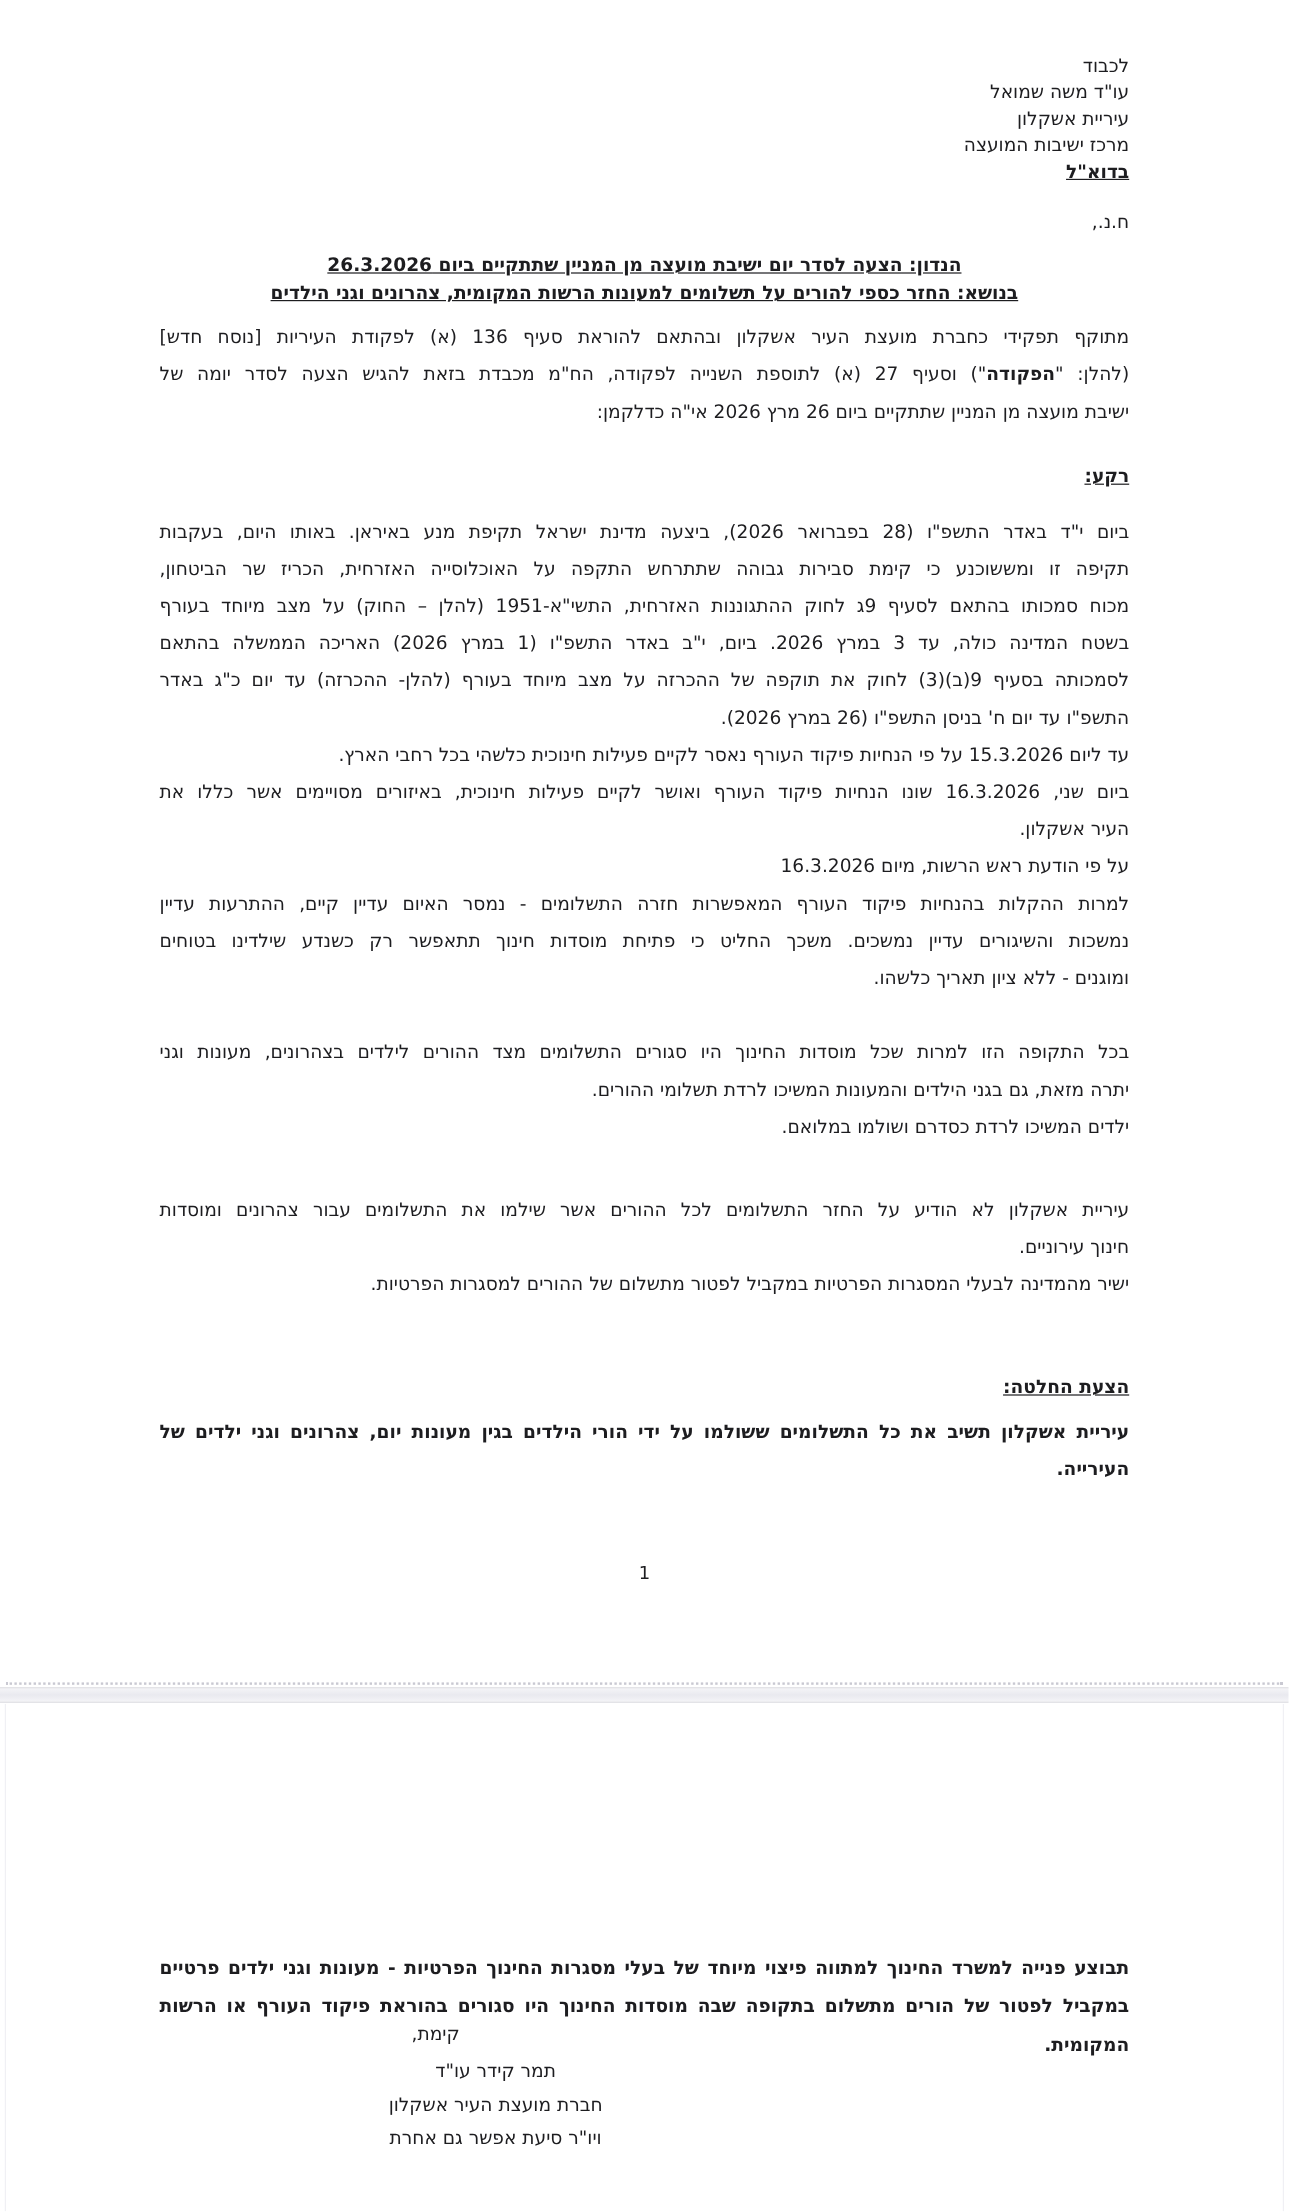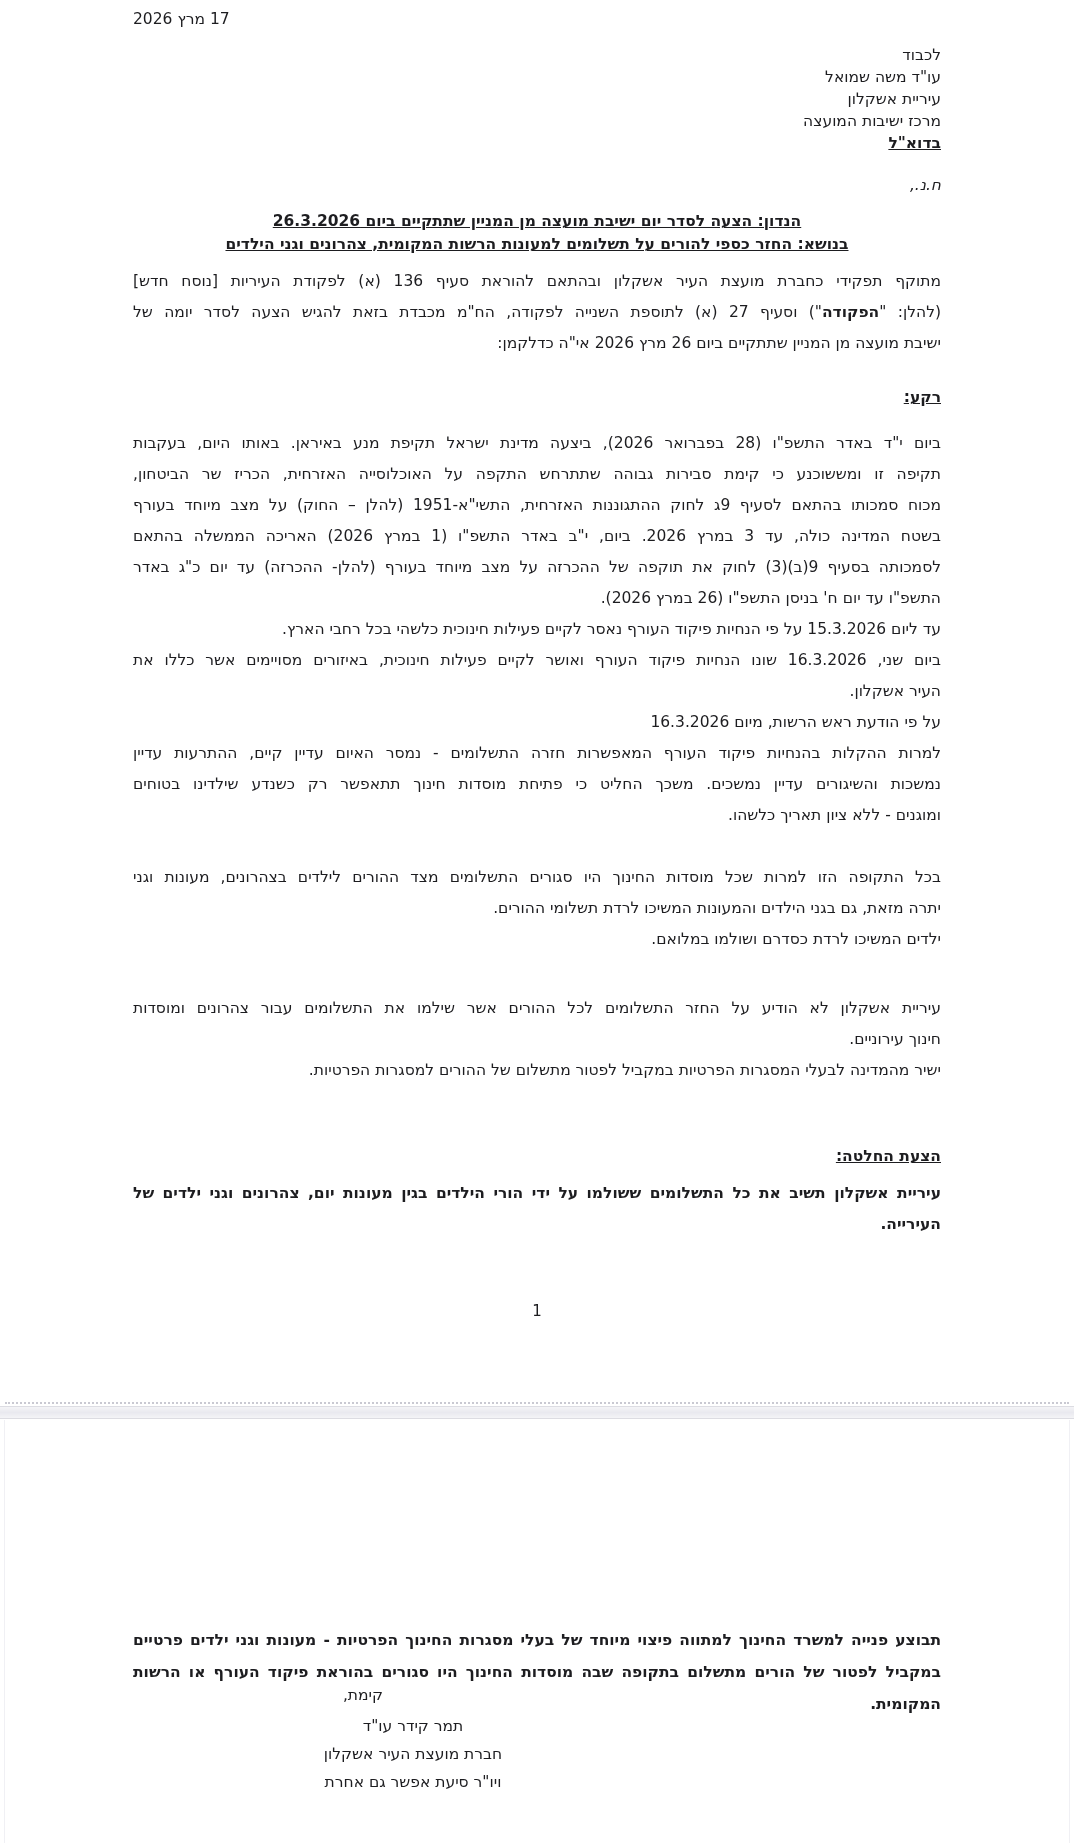--- a/index.html
+++ b/index.html
@@ -22,33 +22,30 @@
   .page-edge.l{left:4px;} .page-edge.r{left:1069px;}
   .pagenum{font-size:15px;}
 </style>
 </head>
 <body>
 
 <div class="canvas">
 
   <div class="content">
 
-    <div class="block lh22 leftalign" style="top:8px;">
-      <span>17 מרץ 2026</span>
-    </div>
 
     <div class="block lh22" style="top:44px;">
       <div class="line">לכבוד</div>
       <div class="line">עו"ד משה שמואל</div>
       <div class="line">עיריית אשקלון</div>
       <div class="line">מרכז ישיבות המועצה</div>
       <div class="line b u">בדוא"ל</div>
     </div>
 
-    <div class="block lh22" style="top:174px;font-style:italic;">
+    <div class="block lh22" style="top:174px;">
       <div class="line">ח.נ.,</div>
     </div>
 
     <div class="block lh23 center b" style="top:210px;">
       <div class="u">הנדון: הצעה לסדר יום ישיבת מועצה מן המניין שתתקיים ביום 26.3.2026</div>
       <div class="u">בנושא: החזר כספי להורים על תשלומים למעונות הרשות המקומית, צהרונים וגני הילדים</div>
     </div>
 
     <div class="block lh31" style="top:266px;">
       <div class="line j">מתוקף תפקידי כחברת מועצת העיר אשקלון ובהתאם להוראת סעיף 136 (א) לפקודת העיריות [נוסח חדש]</div>

